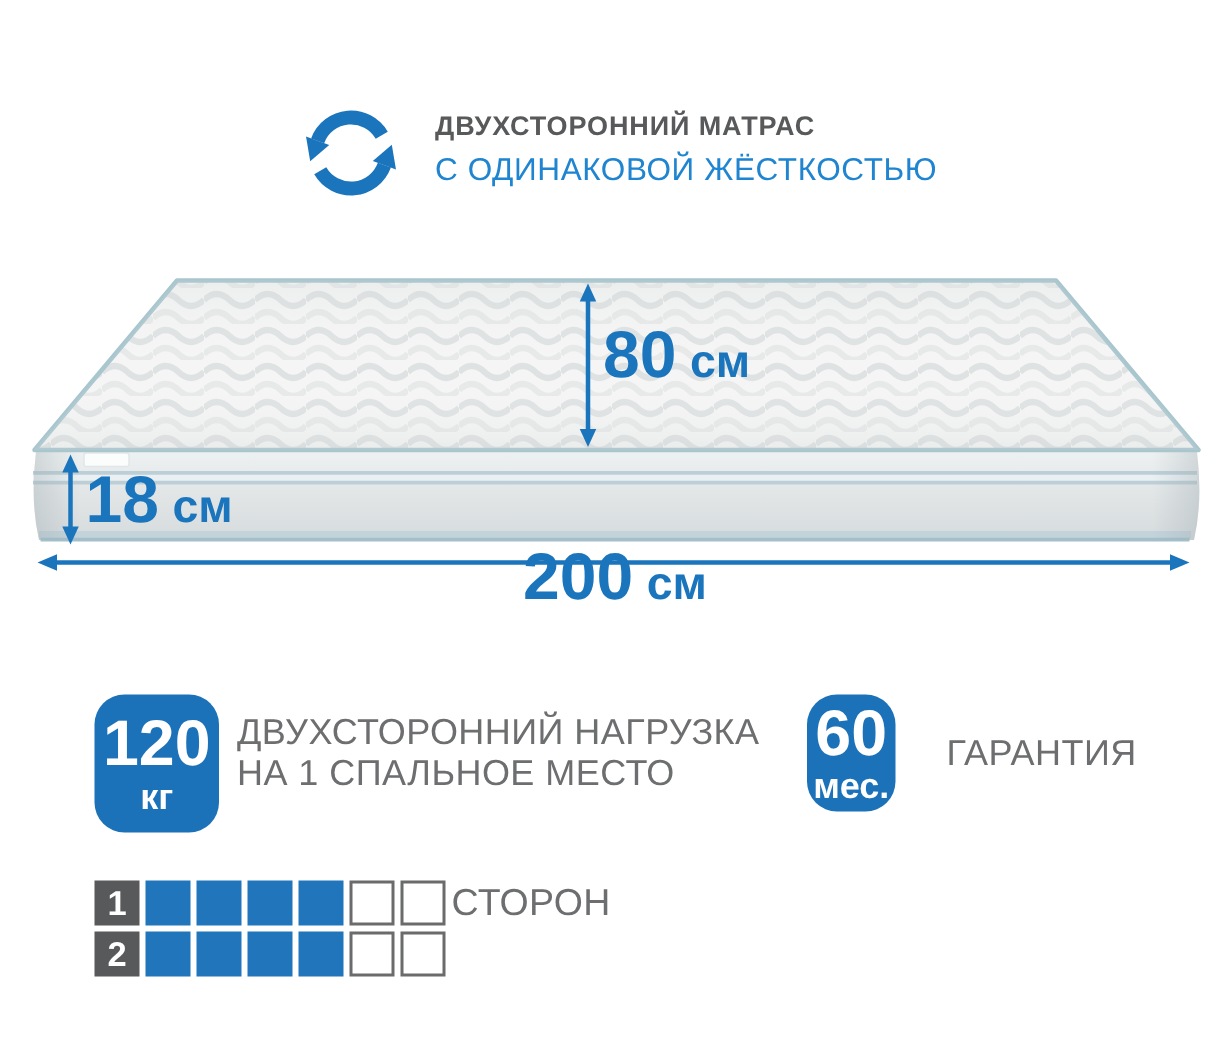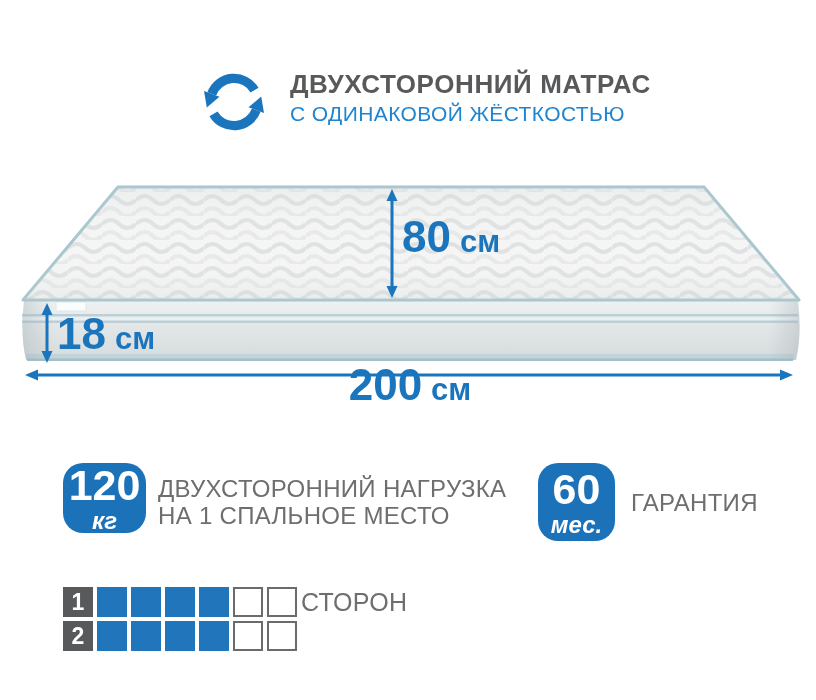--- a/index.html
+++ b/index.html
@@ -16,21 +16,21 @@
   .canvas{
     position:relative;width:816px;height:700px;background:#ffffff;
     font-family:"Liberation Sans",sans-serif;overflow:hidden;
   }
   .abs{position:absolute;}
 
   
   .header-icon{left:200px;top:68px;width:68px;height:68px;}
   .header-text{left:290px;top:69px;}
   .header-title{
-    font-size:26px;font-weight:bold;color:var(--title-gray);
+    font-size:18px;font-weight:bold;color:var(--title-gray);
     letter-spacing:.6px;line-height:30px;white-space:nowrap;
   }
   .header-subtitle{
     font-size:21px;color:var(--subtitle-blue);
     letter-spacing:.4px;line-height:30px;white-space:nowrap;
   }
 
   
   .mattress-layer{left:0;top:0;width:816px;height:440px;}
 
@@ -40,24 +40,24 @@
   .dim-unit{font-size:31px;line-height:1;}
   .dim-80{left:402px;top:215px;}
   .dim-18{left:57px;top:312px;}
   .dim-200{left:320px;top:363px;width:180px;justify-content:center;}
 
   
   .badge{
     background:var(--badge-blue);border-radius:20px;color:#ffffff;
     display:flex;flex-direction:column;align-items:center;justify-content:center;
   }
-  .badge-1{left:63px;top:463px;width:83px;height:70px;}
-  .badge-2{left:538px;top:463px;width:77px;height:78px;align-items:center;}
+  .badge-1{left:63px;top:463px;width:83px;height:92px;}
+  .badge-2{left:538px;top:463px;width:59px;height:78px;align-items:center;}
   .badge-value{font-size:43px;font-weight:bold;line-height:1;}
-  .badge-unit{font-size:24px;font-weight:bold;line-height:1;margin-top:2px;font-style:italic;}
+  .badge-unit{font-size:24px;font-weight:bold;line-height:1;margin-top:2px;}
   .feature-text{color:var(--text-gray);font-size:24px;line-height:27px;letter-spacing:.3px;white-space:nowrap;}
   .feature-text-1{left:158px;top:475px;}
   .feature-text-2{left:631px;top:489px;}
 
   
   .firmness{left:63px;top:587px;display:flex;flex-direction:column;gap:4px;}
   .firmness-row{display:flex;gap:4px;}
   .sq{width:30px;height:30px;box-sizing:border-box;}
   .sq.num{
     background:var(--title-gray);color:#ffffff;font-weight:bold;font-size:23px;

